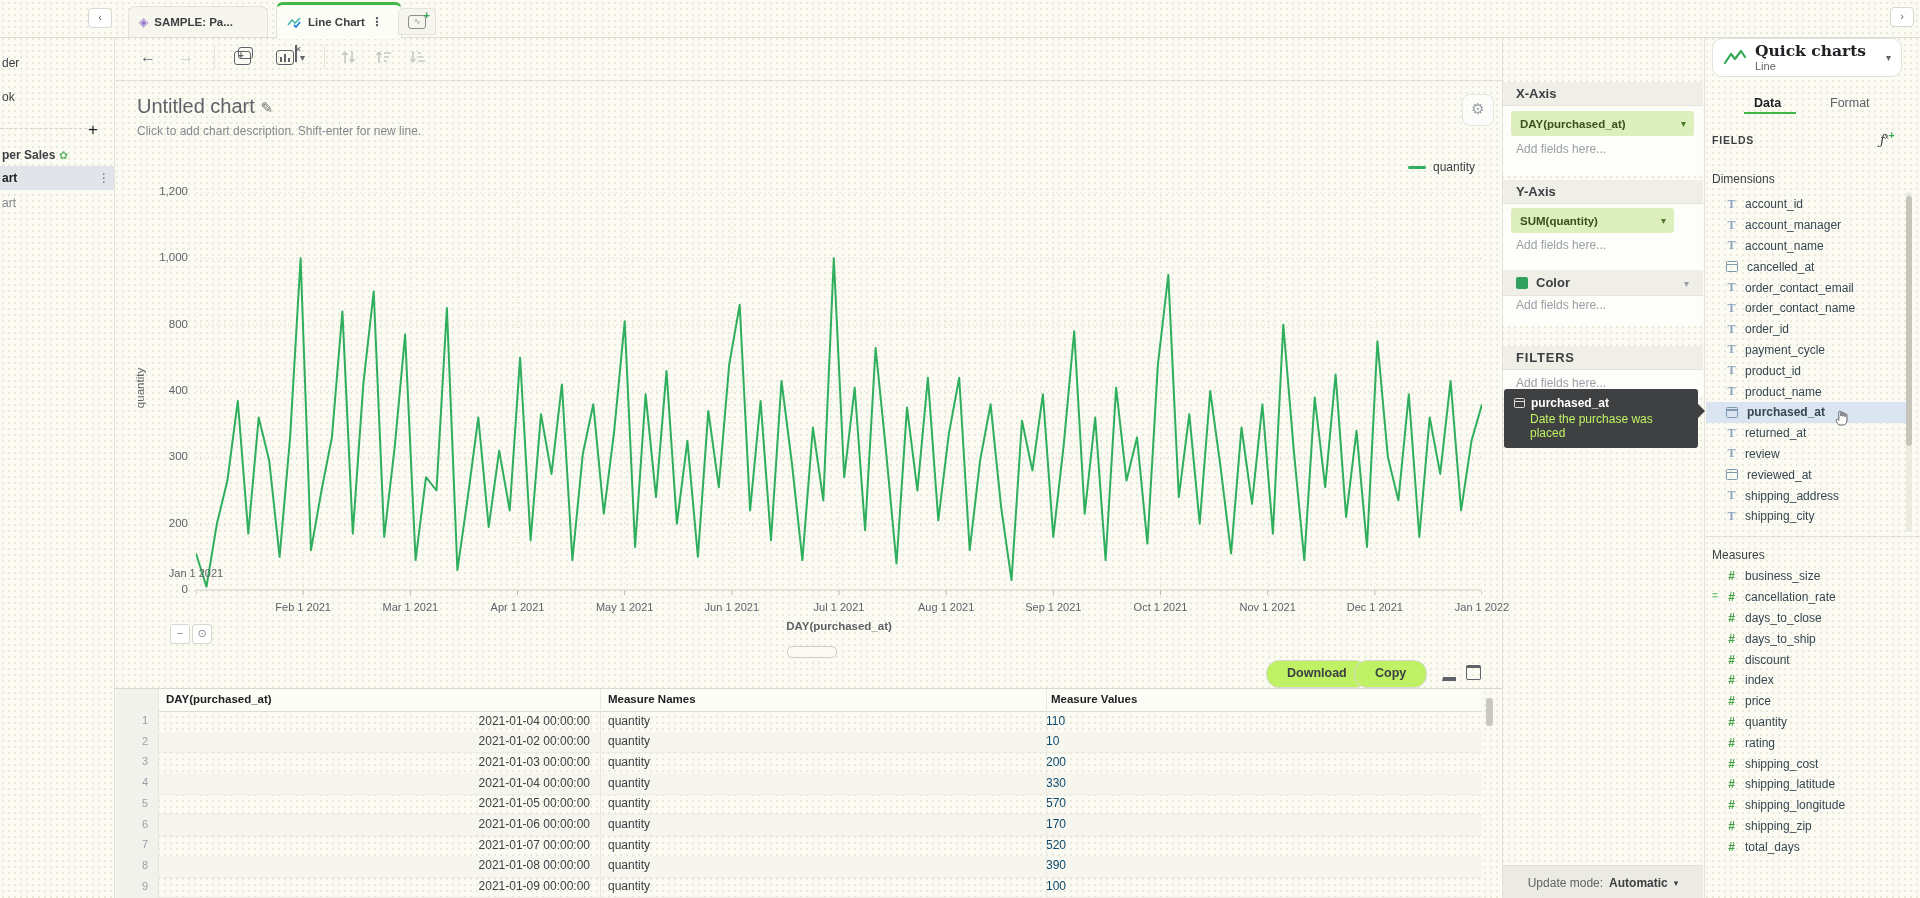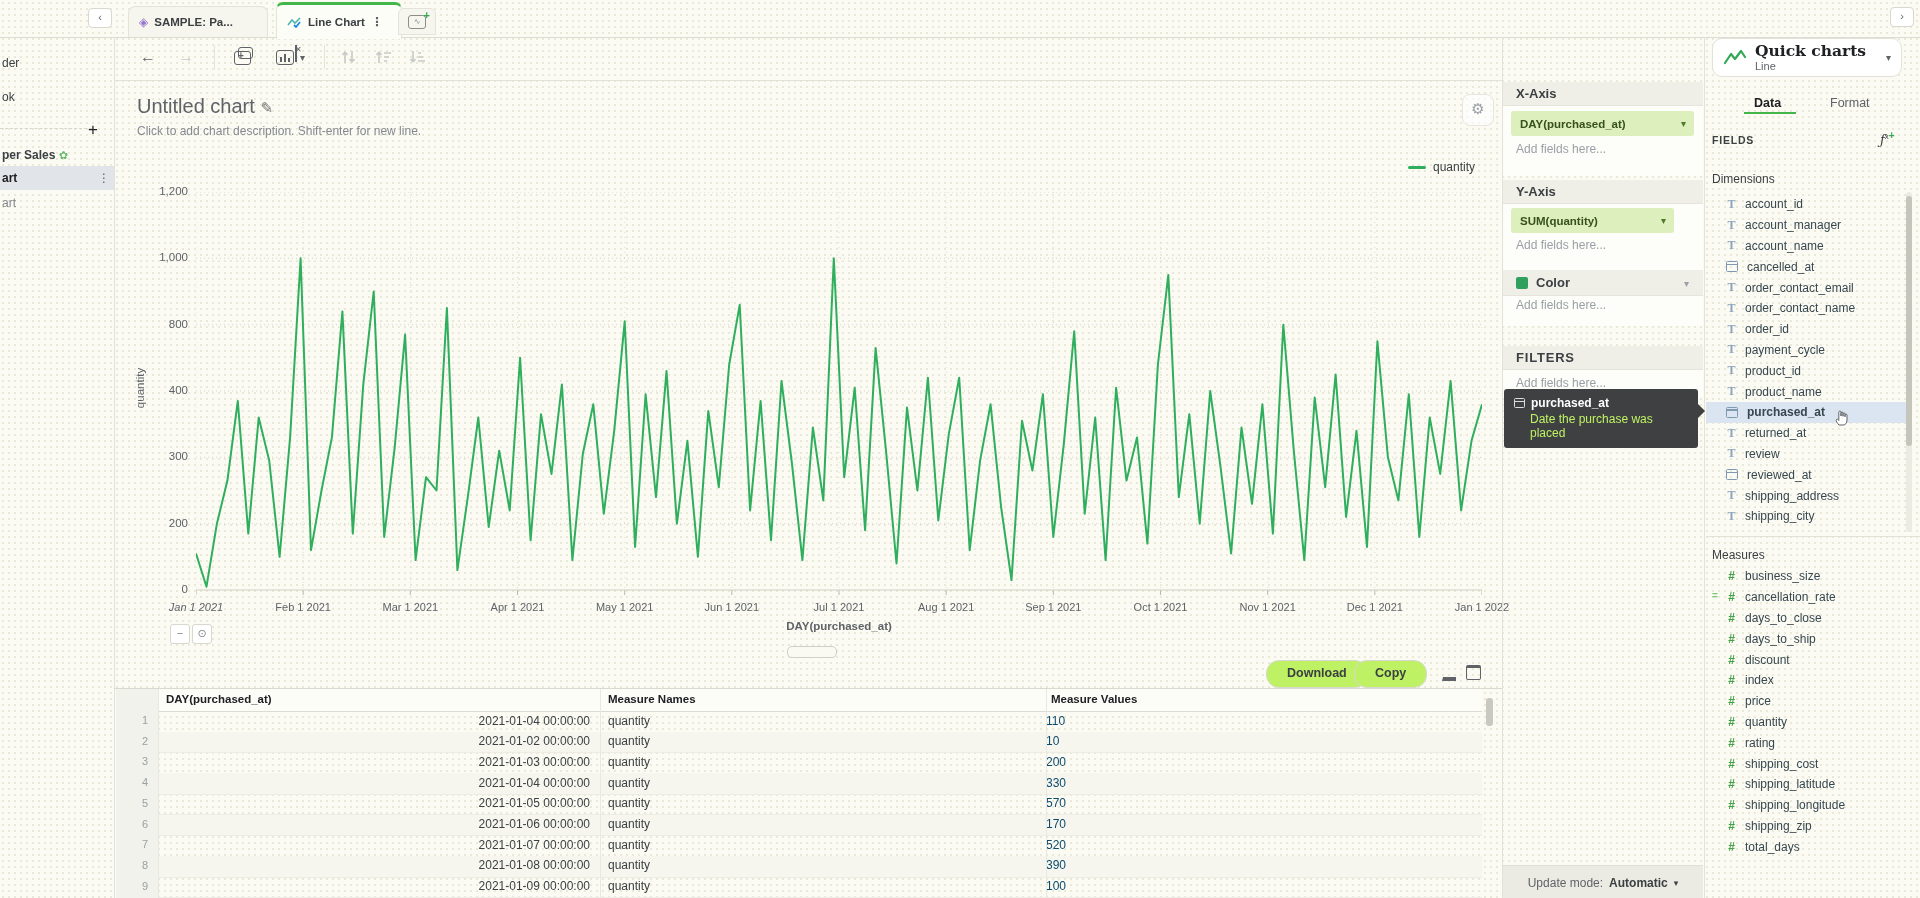--- a/index.html
+++ b/index.html
@@ -258,21 +258,21 @@
       <line x1="1071.6666666666667" x2="1071.6666666666667" y1="0" y2="398" stroke="#e0e0d2" stroke-dasharray="1 4"></line>
       <line x1="1071.6666666666667" x2="1071.6666666666667" y1="398" y2="403" stroke="#b9b9ad"></line>
       <line x1="1178.8333333333335" x2="1178.8333333333335" y1="0" y2="398" stroke="#e0e0d2" stroke-dasharray="1 4"></line>
       <line x1="1178.8333333333335" x2="1178.8333333333335" y1="398" y2="403" stroke="#b9b9ad"></line>
       <line x1="1286" x2="1286" y1="0" y2="398" stroke="#e0e0d2" stroke-dasharray="1 4"></line>
       <line x1="1286" x2="1286" y1="398" y2="403" stroke="#b9b9ad"></line>
       <line x1="0" x2="1286" y1="398" y2="398" stroke="#cfcfc3"></line>
       <polyline points="0.0,361.5 10.5,394.7 20.9,331.7 31.4,288.6 41.8,209.0 52.3,341.6 62.7,225.5 73.2,268.6 83.6,364.8 94.1,245.4 104.6,66.3 115.0,358.2 125.5,298.5 135.9,245.4 146.4,119.4 156.8,341.6 167.3,192.4 177.7,99.5 188.2,344.9 198.7,255.4 209.1,142.6 219.6,368.1 230.0,285.2 240.5,298.5 250.9,116.1 261.4,378.1 271.8,305.1 282.3,225.5 292.7,335.0 303.2,258.7 313.7,318.4 324.1,165.8 334.6,348.3 345.0,222.2 355.5,281.9 365.9,192.4 376.4,368.1 386.8,262.0 397.3,212.3 407.8,321.7 418.2,238.8 428.7,129.3 439.1,354.9 449.6,202.3 460.0,305.1 470.5,179.1 480.9,331.7 491.4,248.8 501.9,364.8 512.3,218.9 522.8,295.2 533.2,172.5 543.7,112.8 554.1,318.4 564.6,209.0 575.0,348.3 585.5,189.0 596.0,272.0 606.4,368.1 616.9,235.5 627.3,308.4 637.8,66.3 648.2,285.2 658.7,195.7 669.1,338.3 679.6,155.9 690.0,258.7 700.5,371.5 711.0,215.6 721.4,298.5 731.9,185.7 742.3,328.4 752.8,242.1 763.2,185.7 773.7,358.2 784.1,268.6 794.6,212.3 805.1,315.1 815.5,388.1 826.0,228.8 836.4,278.6 846.9,202.3 857.3,344.9 867.8,252.1 878.2,139.3 888.7,321.7 899.2,225.5 909.6,368.1 920.1,195.7 930.5,288.6 941.0,245.4 951.4,351.6 961.9,172.5 972.3,82.9 982.8,305.1 993.3,222.2 1003.7,331.7 1014.2,199.0 1024.6,275.3 1035.1,361.5 1045.5,235.5 1056.0,311.8 1066.4,212.3 1076.9,341.6 1087.3,132.7 1097.8,258.7 1108.3,368.1 1118.7,205.6 1129.2,295.2 1139.6,182.4 1150.1,325.0 1160.5,238.8 1171.0,354.9 1181.4,149.3 1191.9,265.3 1202.4,308.4 1212.8,202.3 1223.3,344.9 1233.7,225.5 1244.2,281.9 1254.6,189.0 1265.1,318.4 1275.5,248.8 1286.0,212.3" fill="none" stroke="#2fae5d" stroke-width="2" stroke-linejoin="round"></polyline>
     </svg>
   <div id="x-ticks">
-      <div class="xtick" style="left: 151px; top: 601px; font-style: italic;">Jan 1 2021</div>
+      <div class="xtick" style="left: 151px; top: 567px;">Jan 1 2021</div>
       <div class="xtick" style="left: 258.167px; top: 601px;">Feb 1 2021</div>
       <div class="xtick" style="left: 365.333px; top: 601px;">Mar 1 2021</div>
       <div class="xtick" style="left: 472.5px; top: 601px;">Apr 1 2021</div>
       <div class="xtick" style="left: 579.667px; top: 601px;">May 1 2021</div>
       <div class="xtick" style="left: 686.833px; top: 601px;">Jun 1 2021</div>
       <div class="xtick" style="left: 794px; top: 601px;">Jul 1 2021</div>
       <div class="xtick" style="left: 901.167px; top: 601px;">Aug 1 2021</div>
       <div class="xtick" style="left: 1008.33px; top: 601px;">Sep 1 2021</div>
       <div class="xtick" style="left: 1115.5px; top: 601px;">Oct 1 2021</div>
       <div class="xtick" style="left: 1222.67px; top: 601px;">Nov 1 2021</div>

